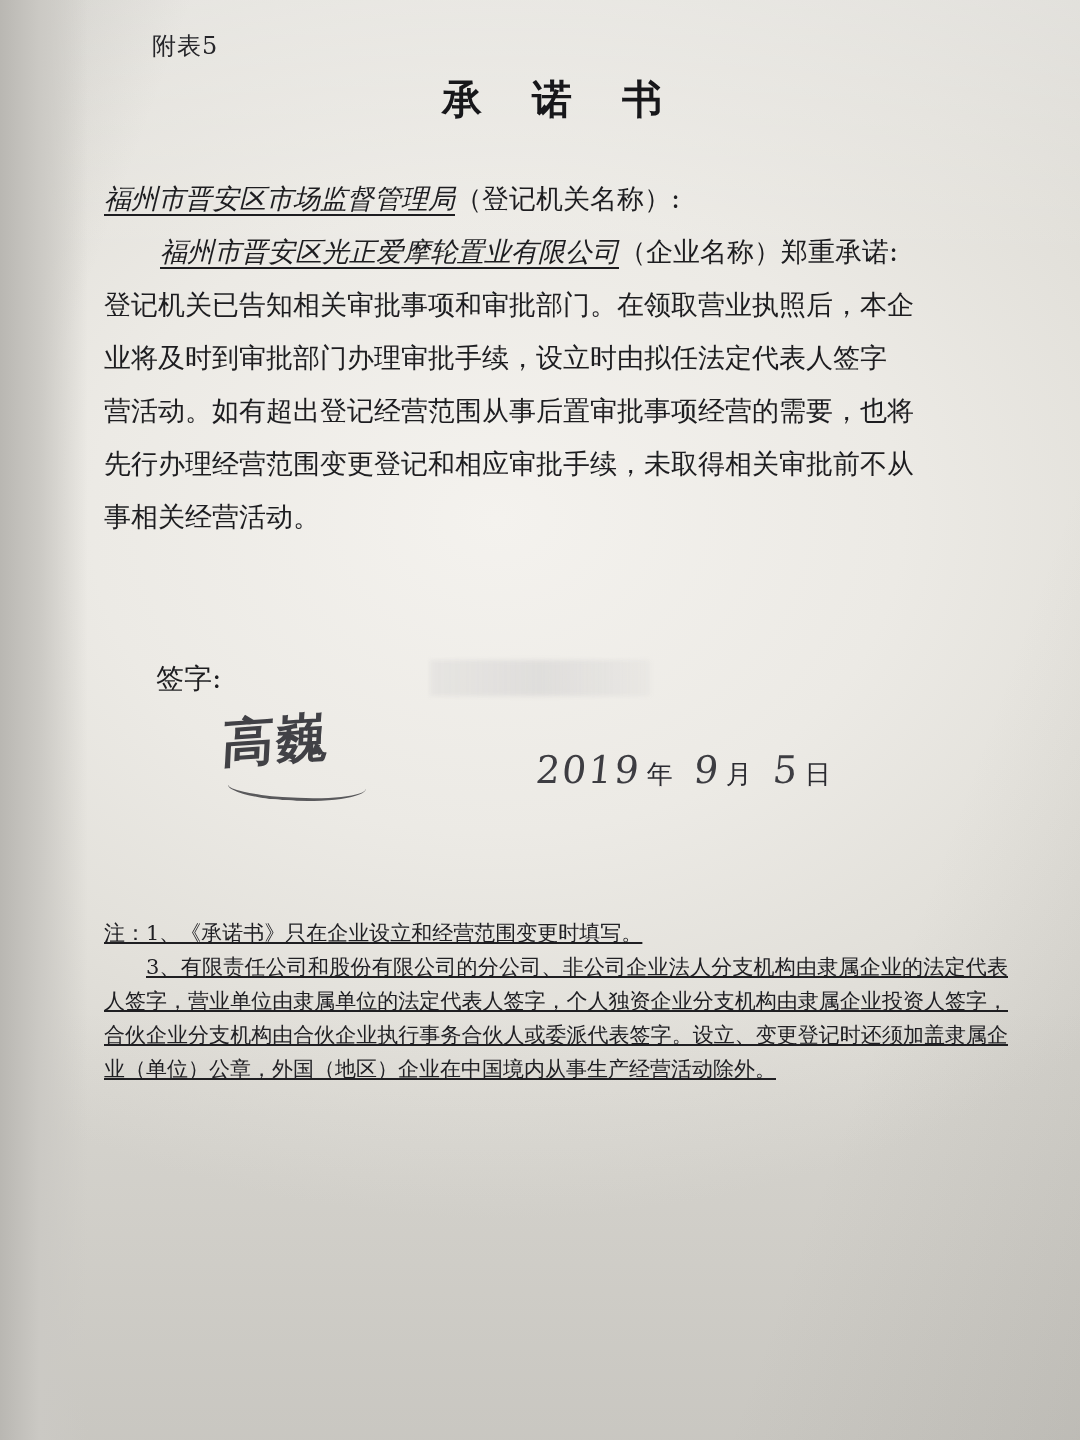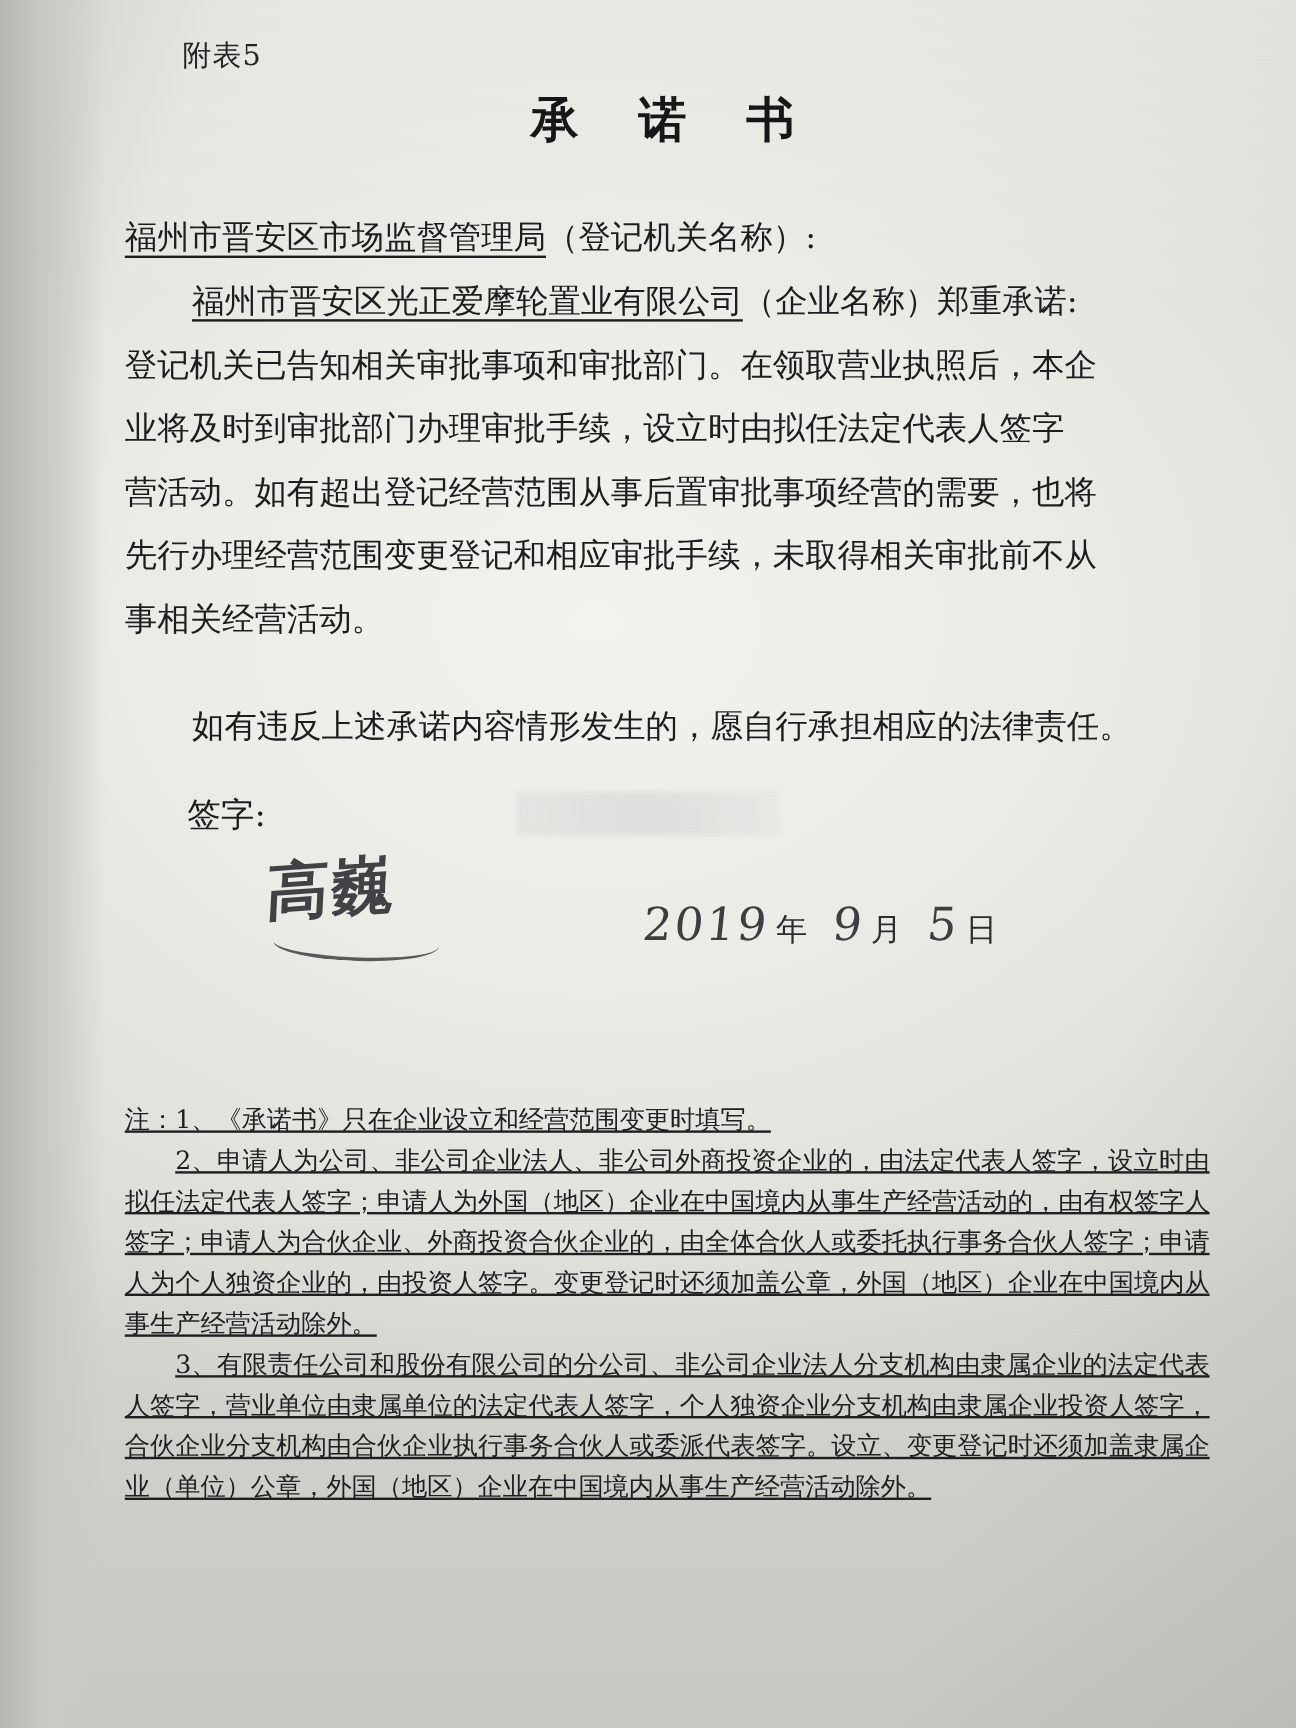--- a/index.html
+++ b/index.html
@@ -85,20 +85,21 @@
   .line {
     font-size: 27px;
     line-height: 53px;
     color: #1d1d20;
     white-space: nowrap;
   }
   .u {
     text-decoration: underline;
     text-underline-offset: 6px;
     text-decoration-thickness: 2px;
+    font-style: italic;
   }
   .indent2 { text-indent: 56px; }
 
   .para {
     font-size: 27px;
     line-height: 53px;
     color: #1d1d20;
     text-indent: 56px;
     width: 872px;
   }
@@ -212,36 +213,34 @@
       <div class="line indent2">
         <span class="u">福州市晋安区光正爱摩轮置业有限公司</span><span>（企业名称）郑重承诺:</span>
       </div>
 
       <div class="line">登记机关已告知相关审批事项和审批部门。在领取营业执照后，本企</div>
       <div class="line">业将及时到审批部门办理审批手续，设立时由拟任法定代表人签字</div>
       <div class="line">营活动。如有超出登记经营范围从事后置审批事项经营的需要，也将</div>
       <div class="line">先行办理经营范围变更登记和相应审批手续，未取得相关审批前不从</div>
       <div class="line">事相关经营活动。</div>
 
-      <div class="para promise-last">如有违反上述承诺内容情形发生的，愿自行承担相应的法律责任。</div>
     </div>
 
     <div class="ghost"></div>
 
     <div class="sign-label">签字:</div>
 
     <div class="signature handwrite">高巍</div>
     <div class="sig-stroke"></div>
 
     <div class="date-hand handwrite">
       <span class="num">2019</span><span class="cn">年</span>
       <span class="num">9</span><span class="cn">月</span>
       <span class="num">5</span><span class="cn">日</span>
     </div>
 
     <div class="notes">
       <div class="note-line">注：1、《承诺书》只在企业设立和经营范围变更时填写。</div>
-      <div class="note-para">2、申请人为公司、非公司企业法人、非公司外商投资企业的，由法定代表人签字，设立时由拟任法定代表人签字；申请人为外国（地区）企业在中国境内从事生产经营活动的，由有权签字人签字；申请人为合伙企业、外商投资合伙企业的，由全体合伙人或委托执行事务合伙人签字；申请人为个人独资企业的，由投资人签字。变更登记时还须加盖公章，外国（地区）企业在中国境内从事生产经营活动除外。</div>
       <div class="note-para">3、有限责任公司和股份有限公司的分公司、非公司企业法人分支机构由隶属企业的法定代表人签字，营业单位由隶属单位的法定代表人签字，个人独资企业分支机构由隶属企业投资人签字，合伙企业分支机构由合伙企业执行事务合伙人或委派代表签字。设立、变更登记时还须加盖隶属企业（单位）公章，外国（地区）企业在中国境内从事生产经营活动除外。</div>
     </div>
 
   </div>
 </div>
 
 </body></html>

